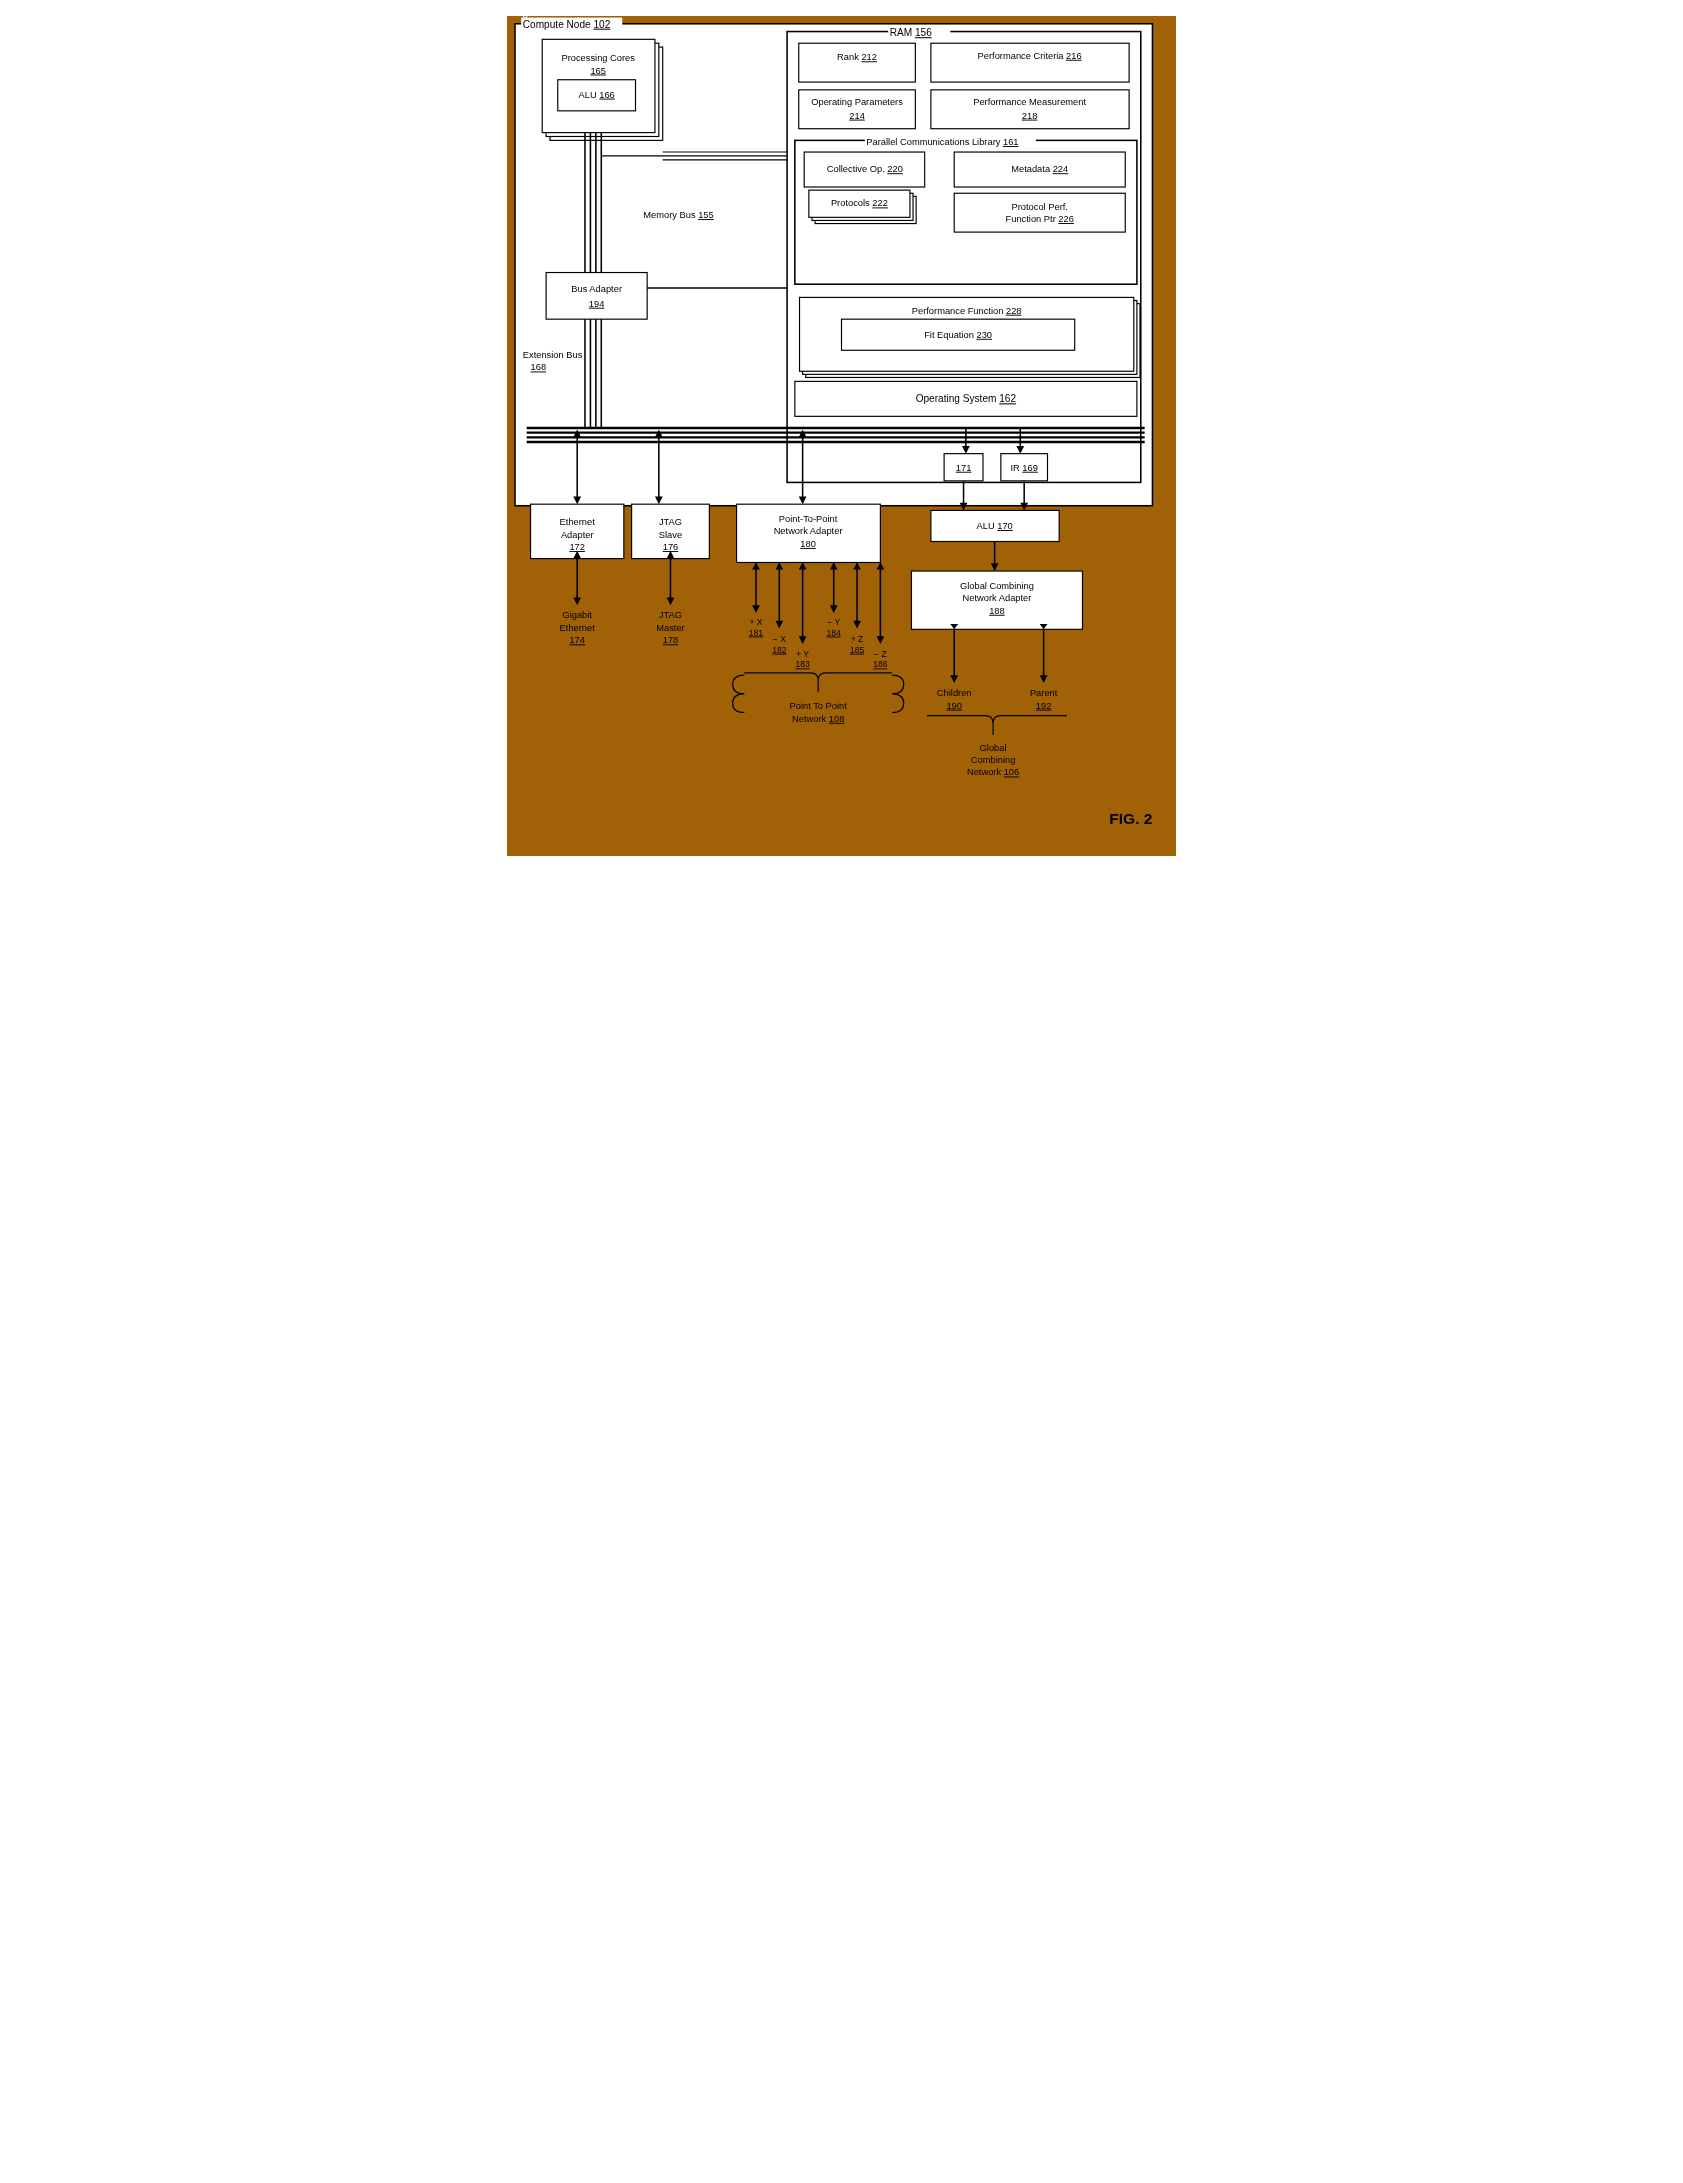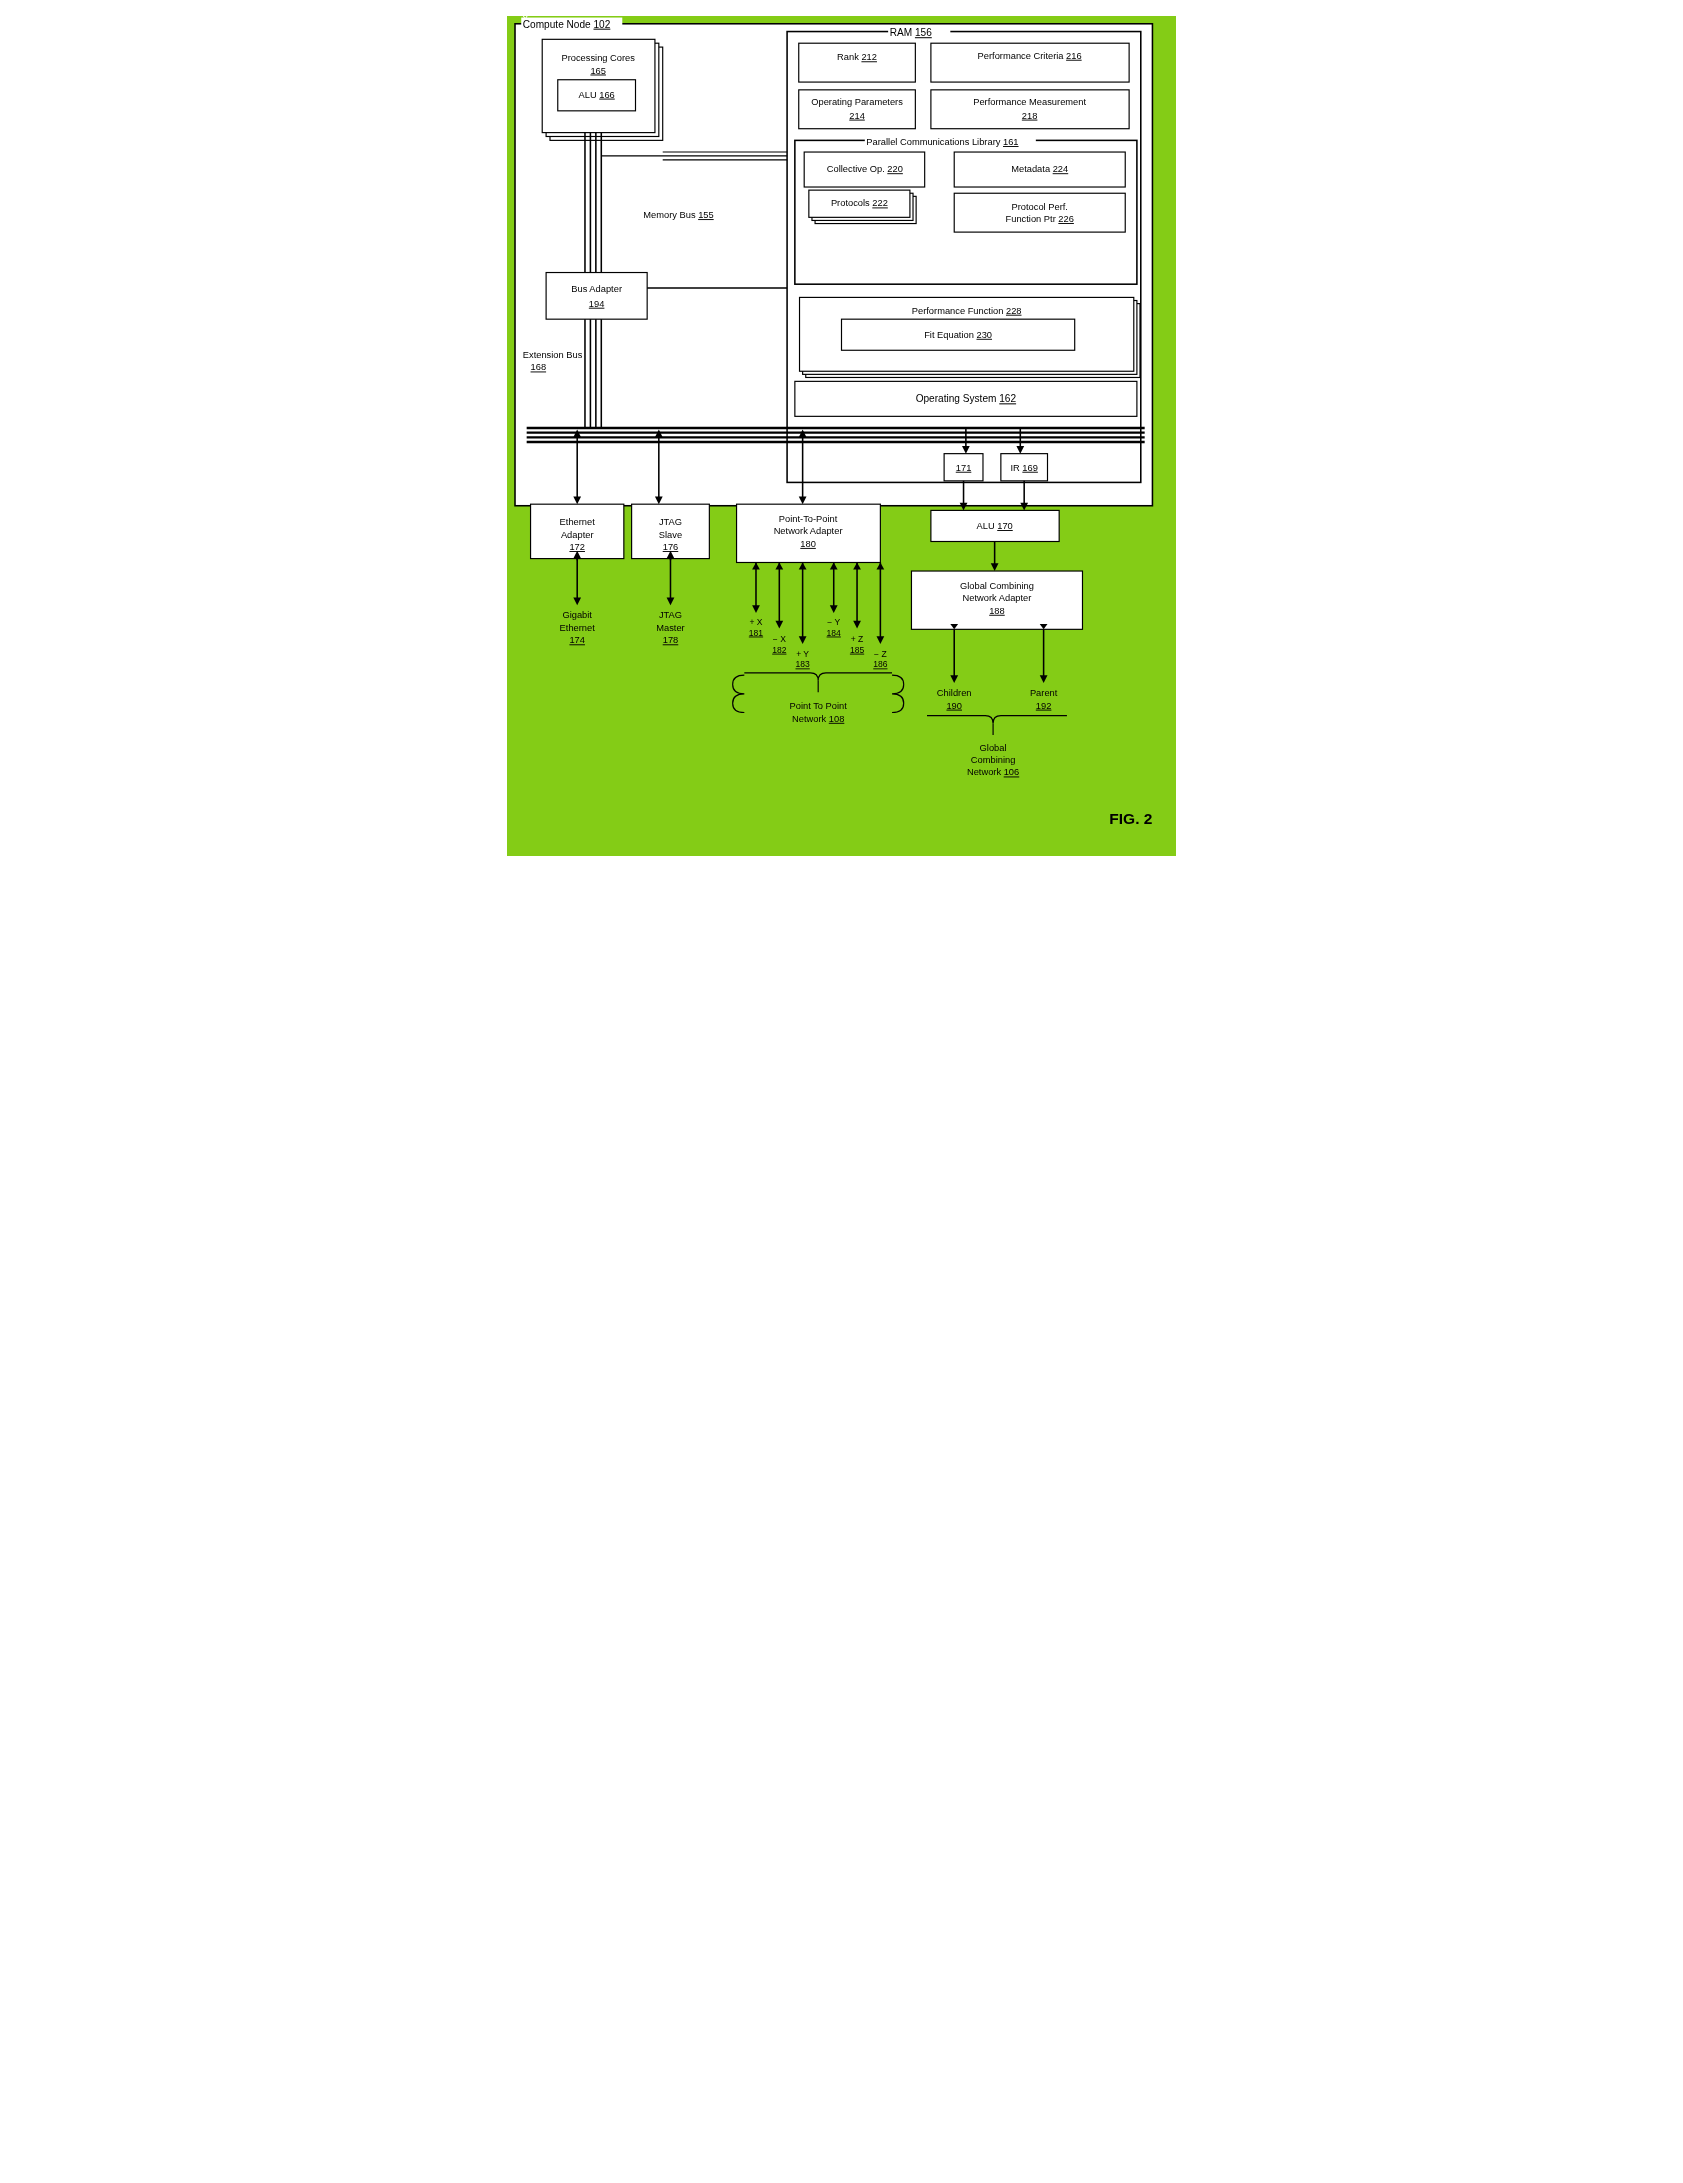--- a/index.html
+++ b/index.html
@@ -9,21 +9,21 @@
       font-size: 10px;
       display: flex;
       justify-content: center;
       align-items: flex-start;
       padding: 15.6px;
     }
     .page {
       width: 669px;
       min-height: 840px;
       position: relative;
-      background: #84cc16;
+      background: #a16207;
     }
   </style>
 </head>
 <body>
 
 <div class="page">
   <svg viewBox="0 0 860 1060" width="669" height="824" xmlns="http://www.w3.org/2000/svg" style="font-family: Arial, sans-serif; font-size: 9.3px;font-size:12px">
 
     <rect x="10" y="10" width="820" height="620" fill="white" stroke="black" stroke-width="2"></rect>
 

